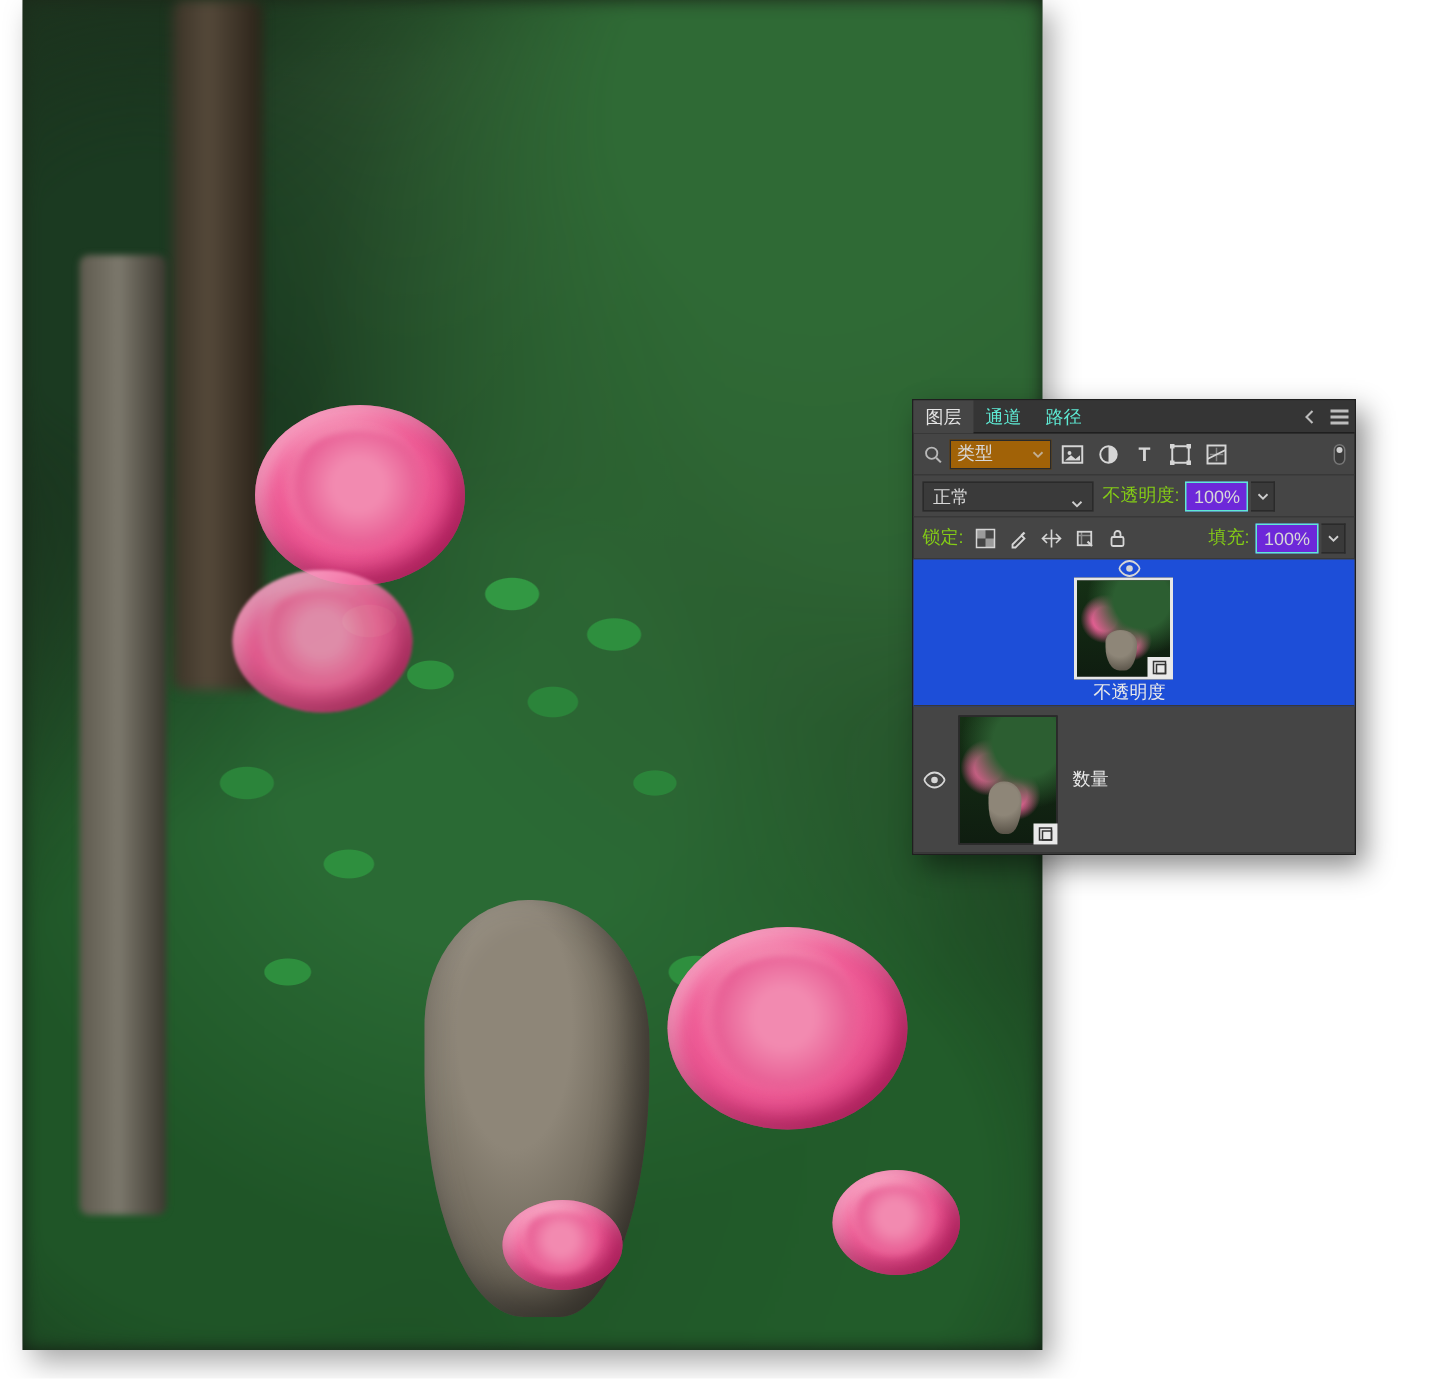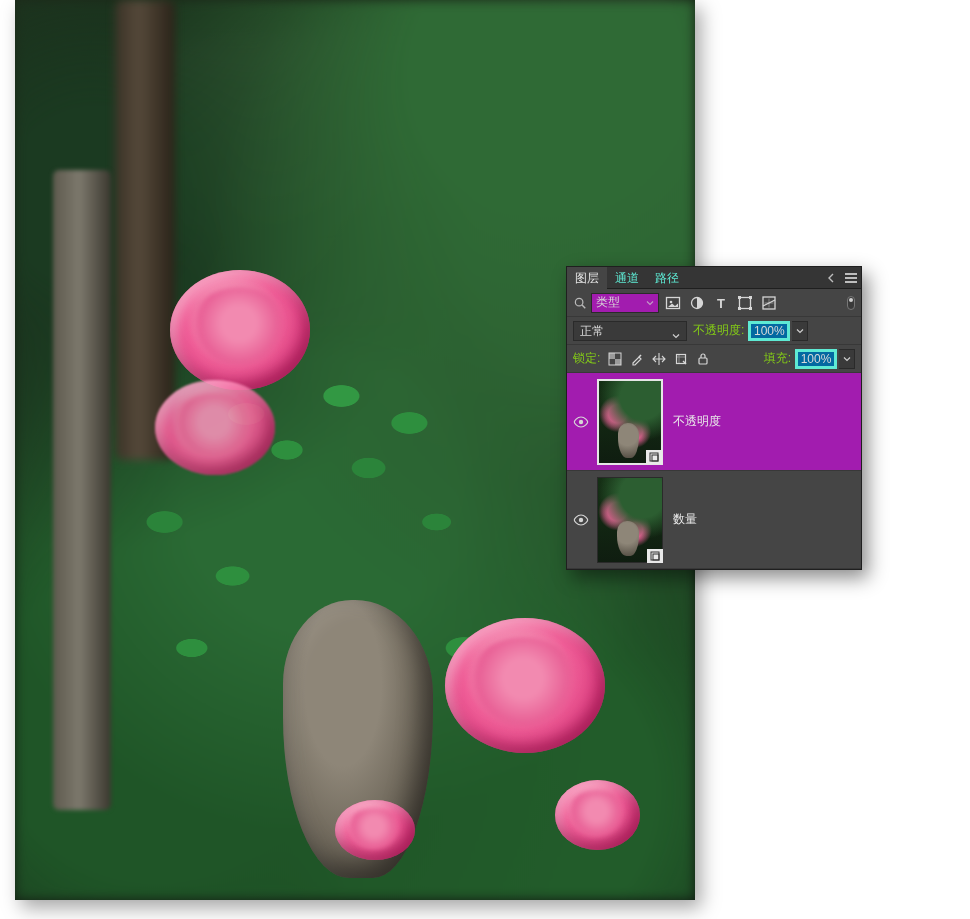--- a/index.html
+++ b/index.html
@@ -96,21 +96,21 @@
       radial-gradient(ellipse 28px 16px at 32% 64%, #2e8f3e 0 58%, transparent 62%),
       radial-gradient(ellipse 30px 18px at 22% 58%, #2b843a 0 58%, transparent 62%),
       radial-gradient(ellipse 26px 15px at 26% 72%, #2e8f3e 0 58%, transparent 62%),
       radial-gradient(ellipse 30px 18px at 66% 72%, #2e8f3e 0 58%, transparent 62%);
     pointer-events:none;
   }
 
   
   .panel {
     position:absolute;
-    left:566px; top:266px;
+    left:608px; top:266px;
     width:296px;
     background:#454545;
     border:1px solid #1f1f1f;
     box-shadow: 6px 8px 18px rgba(0,0,0,0.45);
   }
   
   .tabs {
     display:flex; align-items:center;
     height:22px;
     background:#353535;
@@ -131,58 +131,58 @@
   }
   .hamburger{display:flex;flex-direction:column;gap:2px;}
   .hamburger span{display:block;width:12px;height:2px;background:#bdbdbd;}
   .collapse-icon svg{width:10px;height:10px;}
 
   
   .row { display:flex; align-items:center; height:28px; padding:0 6px; border-bottom:1px solid #383838;}
   .search-icon{width:14px;height:14px;margin-right:4px;opacity:.8;}
   .type-select{
     flex:0 0 68px; height:20px;
-    background:#a21caf;
+    background:#a16207;
     display:flex;align-items:center;justify-content:space-between;
     padding:0 4px;margin-right:6px;
     border:1px solid #2a2a2a;
   }
   .type-select .chevron{opacity:.7;}
   .filter-icons{display:flex;gap:8px;align-items:center;flex:1;}
   .filter-icons .ficon{width:16px;height:16px;display:flex;align-items:center;justify-content:center;color:#d6d6d6;}
   .filter-toggle{width:12px;height:16px;display:flex;align-items:center;justify-content:flex-end;}
   .toggle-slot{width:8px;height:14px;border:1px solid #777;border-radius:4px;position:relative;background:#3a3a3a;}
   .toggle-slot::after{content:"";position:absolute;left:1px;top:1px;width:4px;height:4px;border-radius:50%;background:#cfcfcf;}
 
   
   .blend-select{
     flex:0 0 114px;height:20px;background:#3a3a3a;
     display:flex;align-items:flex-end;justify-content:space-between;
     padding:0 6px;border:1px solid #2a2a2a;margin-right:6px;
   }
   .label{color:#84cc16;margin-right:4px;white-space:nowrap;}
   .pct-box{
-    width:42px;height:20px;background:#0369a1;border:3px solid #5eead4;
+    width:42px;height:20px;background:#6d28d9;border:1px solid #5eead4;
     display:flex;align-items:center;justify-content:center;margin-right:2px;text-align:right;
   }
   .mini-chevron{display:flex;align-items:center;justify-content:center;width:16px;height:20px;border:1px solid #2a2a2a;border-left:none;background:#3a3a3a;}
 
   
   .lock-icons{display:flex;gap:8px;align-items:center;margin-left:4px;}
   .lock-icons .licon{width:14px;height:14px;display:flex;align-items:center;justify-content:center;color:#d6d6d6;}
   .row .spacer{flex:1;}
 
   
   .layer-list{background:#454545;}
   .layer{
     display:flex;align-items:center;height:98px;
     border-bottom:1px solid #383838;
     padding:0 6px 0 0;
   }
-  .layer.selected{background:#a21caf;}
+  .layer.selected{background:#1d4ed8;flex-direction:column;}
   .visibility{width:28px;display:flex;align-items:center;justify-content:center;}
   .eye{width:16px;height:12px;}
   .thumb-wrap{
     position:relative;width:66px;height:86px;margin:0 10px 0 2px;
     background:#1a1a1a;border:1px solid #2a2a2a;
   }
   .layer.selected .thumb-wrap{border:2px solid #e6e6e6;}
   .thumb-img{position:absolute;inset:0;}
   .thumb-img .t-bg{position:absolute;inset:0;
     background:

